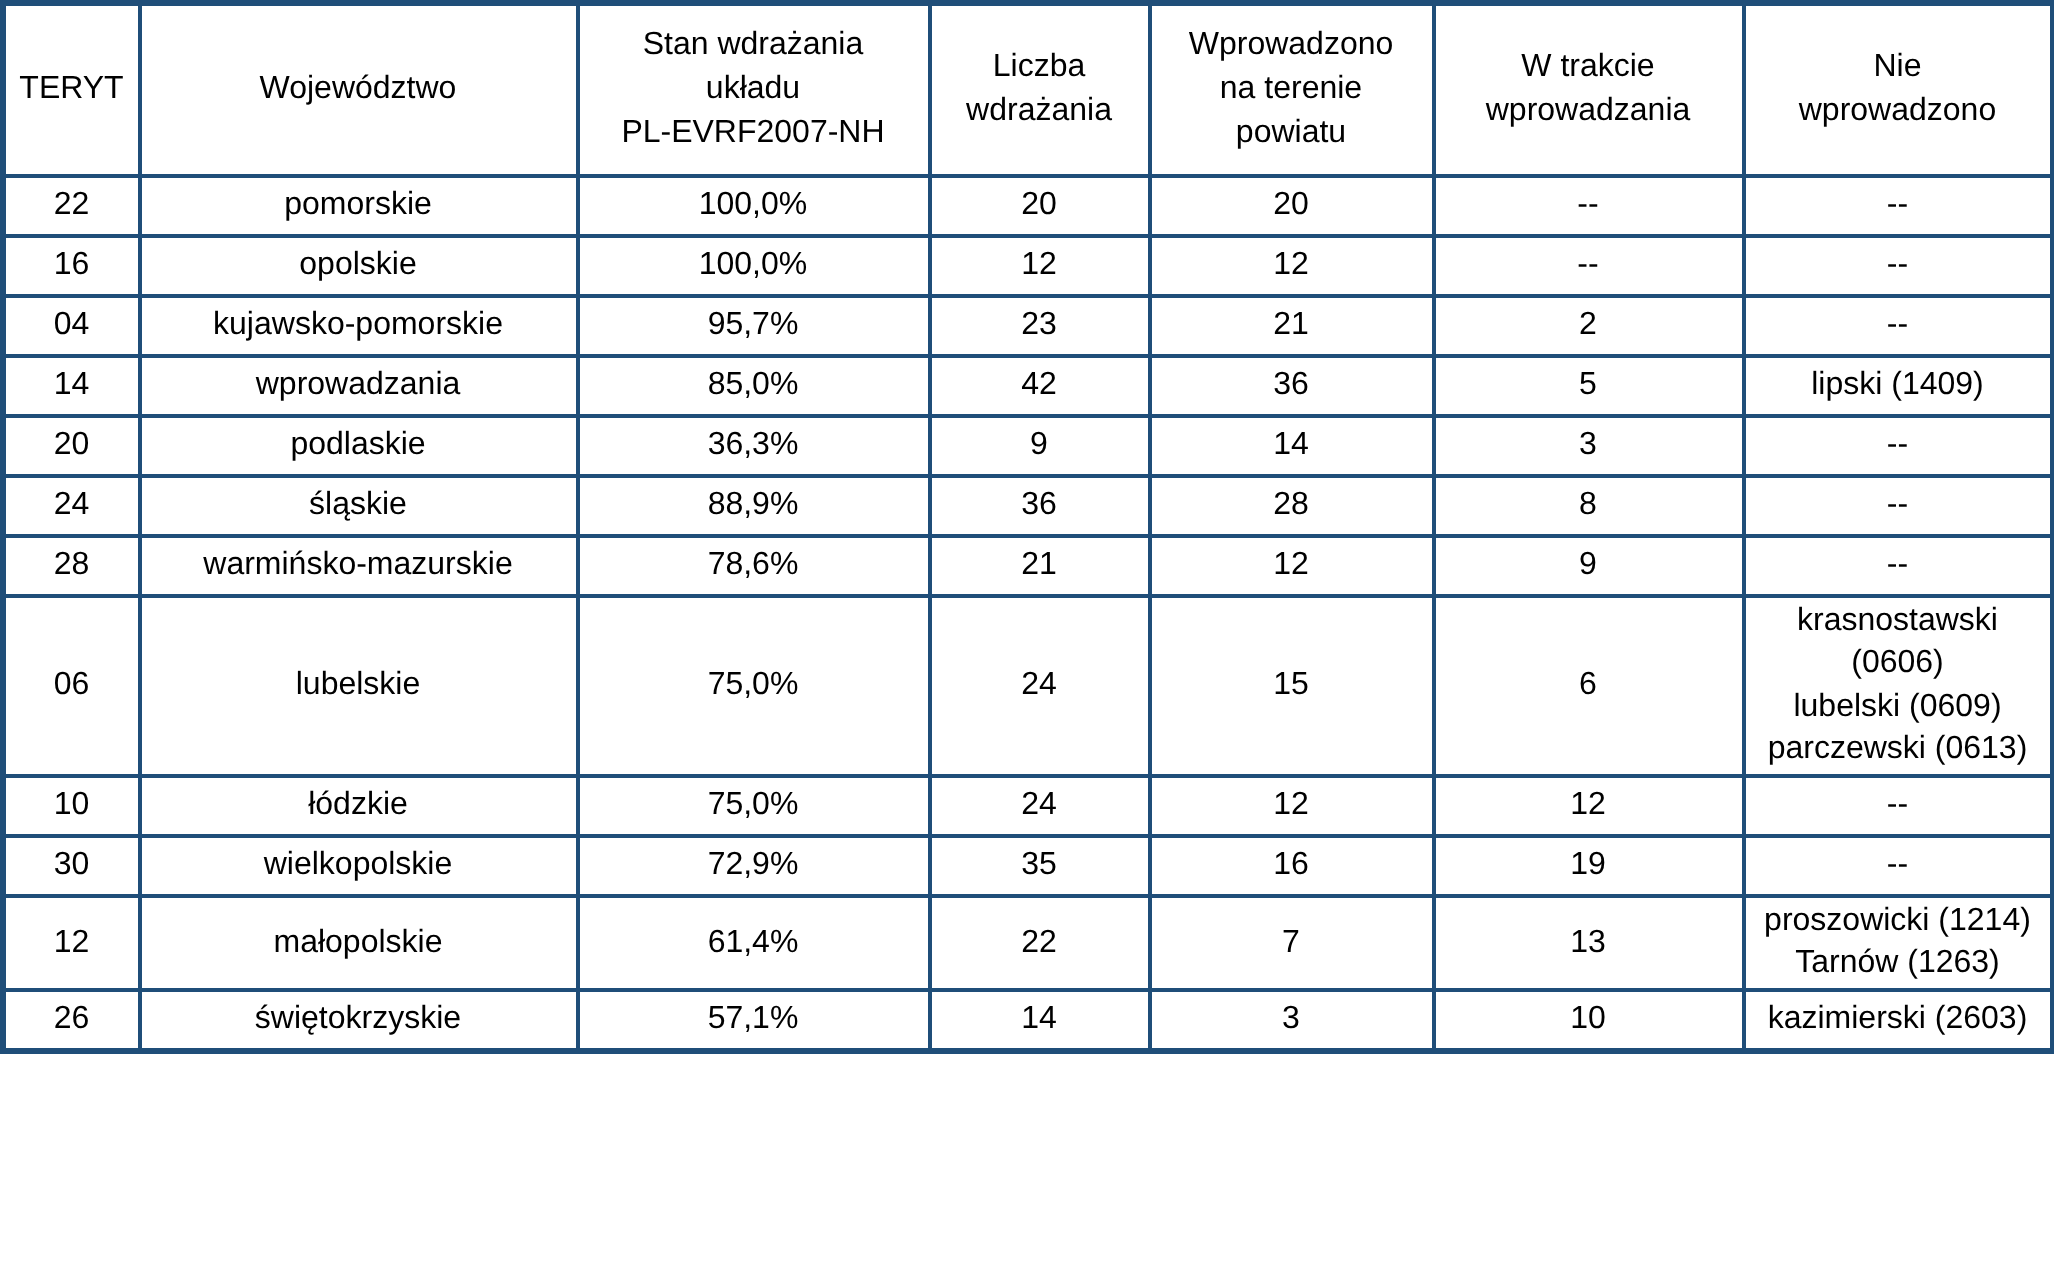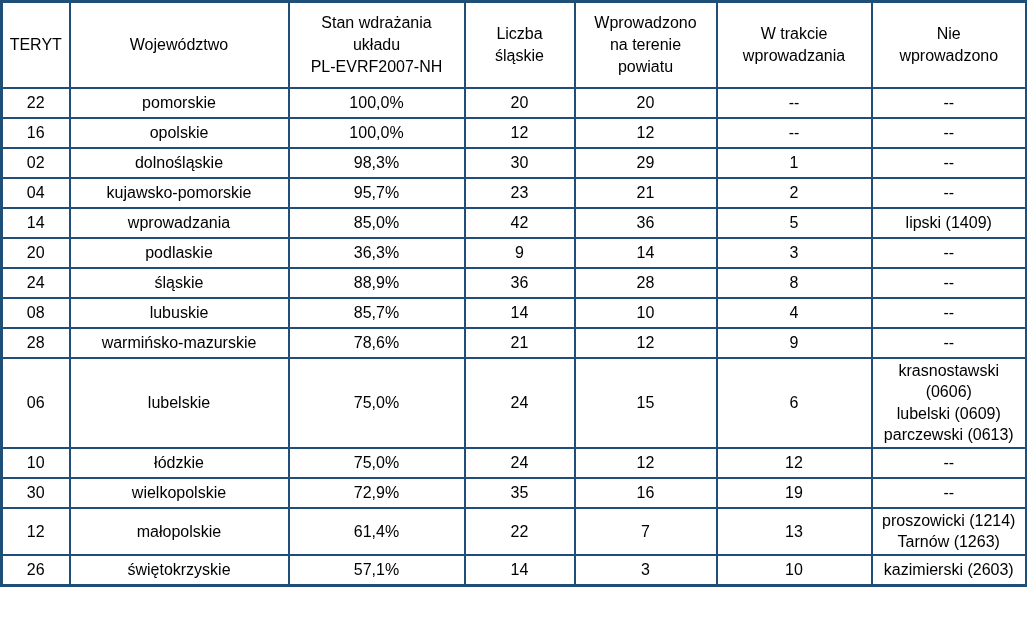--- a/index.html
+++ b/index.html
@@ -49,21 +49,21 @@
         <col class="c7">
     </colgroup>
     <thead>
       <tr>
           <th>TERYT</th>
           <th>Województwo</th>
           <th>Stan wdrażania
 układu
 PL-EVRF2007-NH</th>
           <th>Liczba
-śląskie</th>
+wdrażania</th>
           <th>Wprowadzono
 na terenie
 powiatu</th>
           <th>W trakcie
 wprowadzania</th>
           <th>Nie
 wprowadzono</th>
         </tr>
     </thead>
     <tbody>
@@ -76,29 +76,20 @@
           <td>--</td>
           <td>--</td>
         </tr>
         <tr>
           <td>16</td>
           <td>opolskie</td>
           <td>100,0%</td>
           <td>12</td>
           <td>12</td>
           <td>--</td>
-          <td>--</td>
-        </tr>
-        <tr>
-          <td>02</td>
-          <td>dolnośląskie</td>
-          <td>98,3%</td>
-          <td>30</td>
-          <td>29</td>
-          <td>1</td>
           <td>--</td>
         </tr>
         <tr>
           <td>04</td>
           <td>kujawsko-pomorskie</td>
           <td>95,7%</td>
           <td>23</td>
           <td>21</td>
           <td>2</td>
           <td>--</td>
@@ -121,29 +112,20 @@
           <td>3</td>
           <td>--</td>
         </tr>
         <tr>
           <td>24</td>
           <td>śląskie</td>
           <td>88,9%</td>
           <td>36</td>
           <td>28</td>
           <td>8</td>
-          <td>--</td>
-        </tr>
-        <tr>
-          <td>08</td>
-          <td>lubuskie</td>
-          <td>85,7%</td>
-          <td>14</td>
-          <td>10</td>
-          <td>4</td>
           <td>--</td>
         </tr>
         <tr>
           <td>28</td>
           <td>warmińsko-mazurskie</td>
           <td>78,6%</td>
           <td>21</td>
           <td>12</td>
           <td>9</td>
           <td>--</td>

